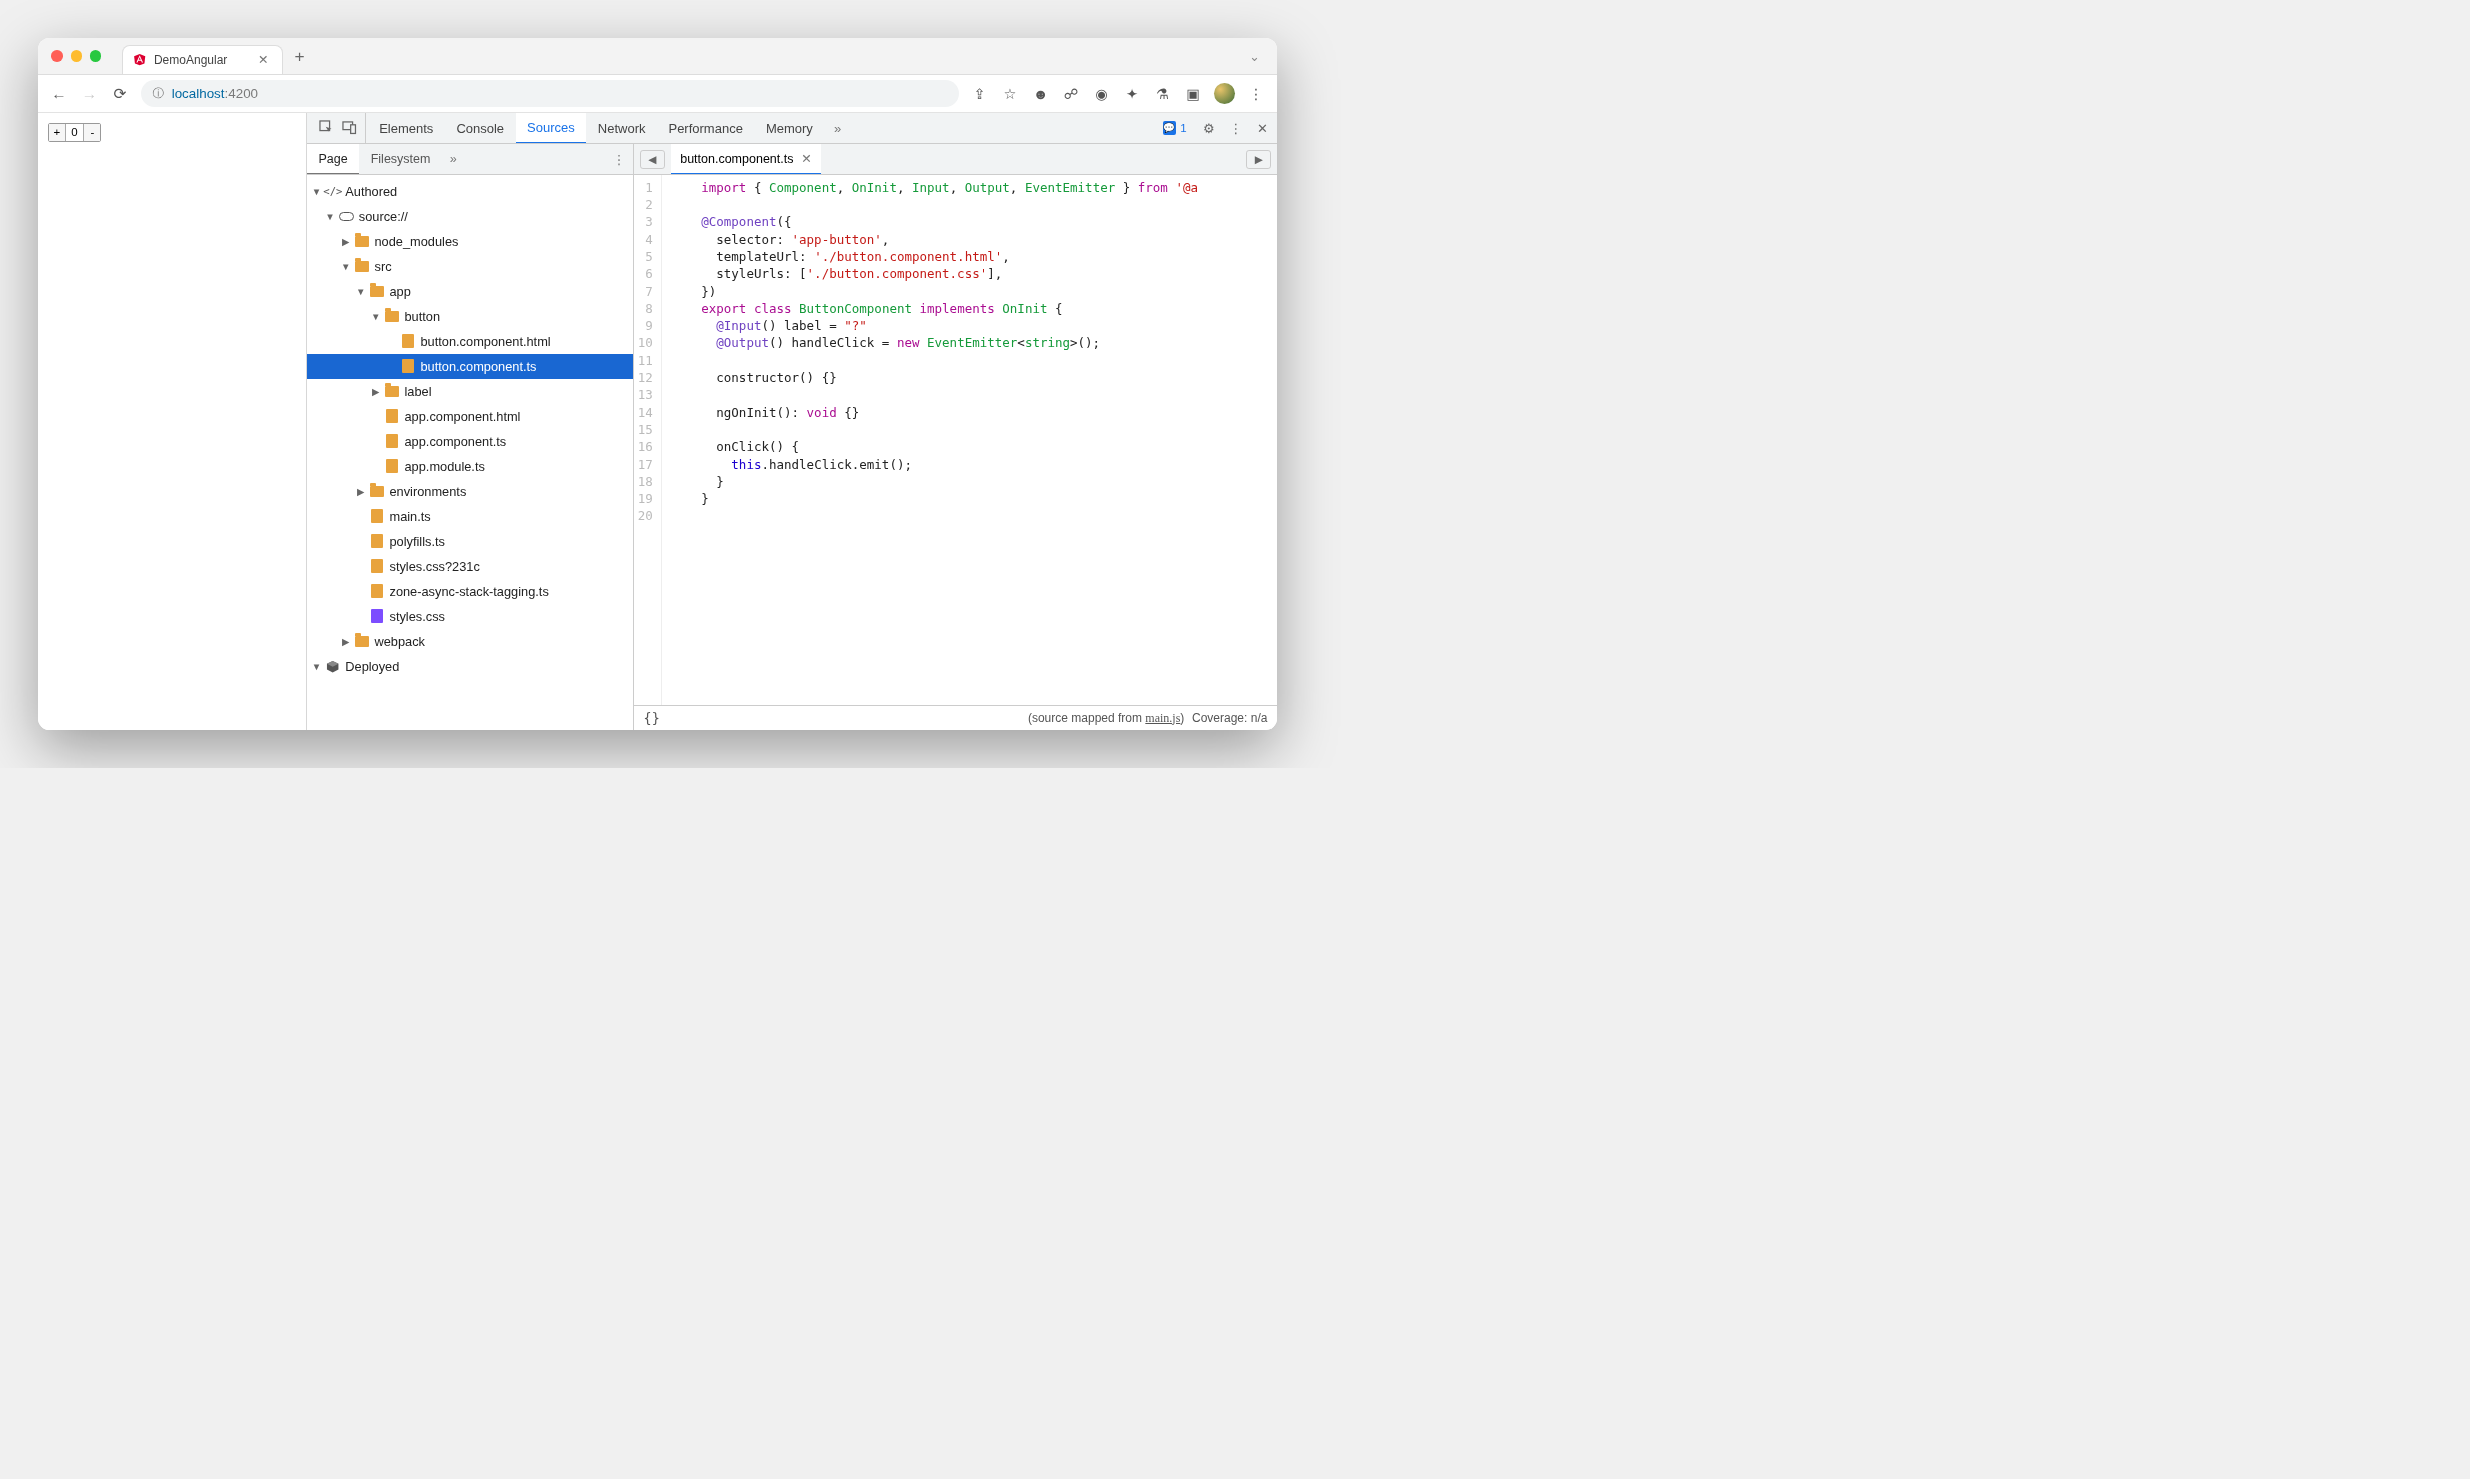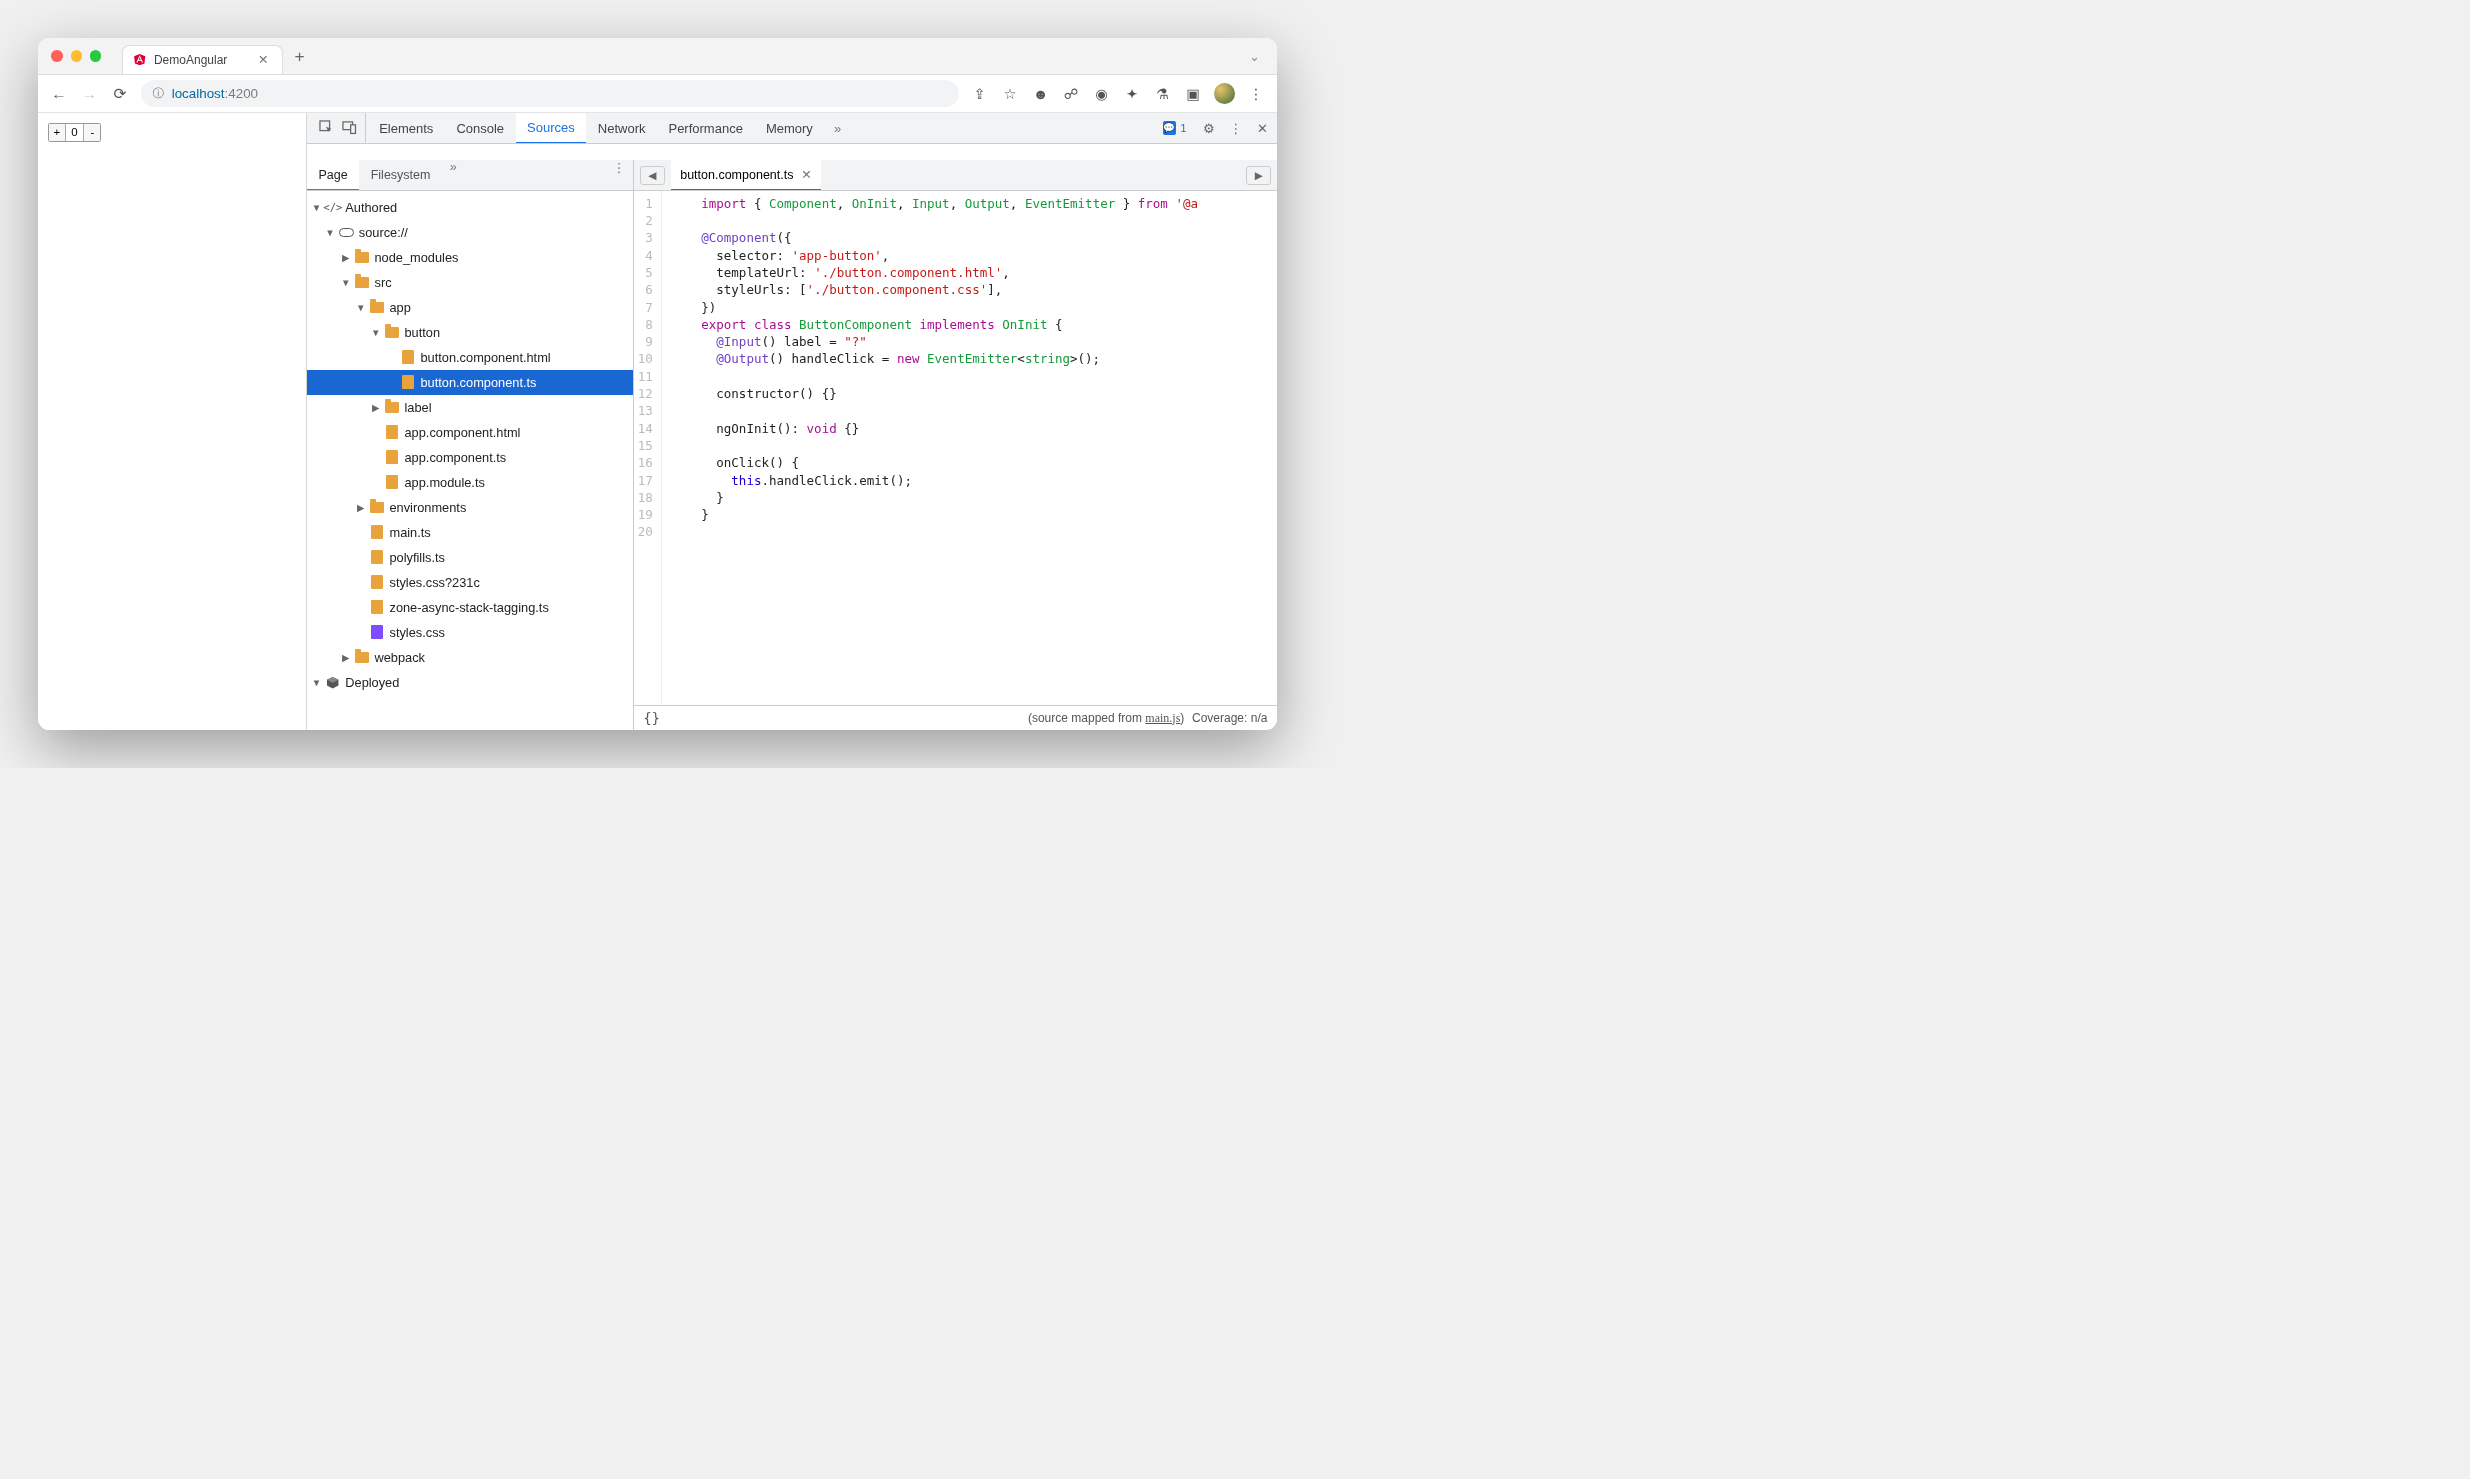--- a/index.html
+++ b/index.html
@@ -79,21 +79,21 @@
   background: #fff;
   padding: 9.6px;
   font-size: 12.5px;
 }
 .counter { display: inline-flex; border: 1px solid #999; border-radius: 1.9px; }
 .counter button { width: 17.3px; height: 17.3px; background: #f6f6f6; border: none; border-right: 1px solid #aaa; font-size: 11.5px; cursor: pointer; }
 .counter button:last-child { border-right: none; border-left: 1px solid #aaa; }
 .counter .val { width: 17.3px; text-align: center; font-size: 11.5px; line-height: 17.3px; }
 
 
-.devtools { flex: 1; display: flex; flex-direction: column; min-width: 0; gap: 16px; }
+.devtools { flex: 1; display: flex; flex-direction: column; min-width: 0; }
 .dt-tabs {
   height: 31px; display: flex; align-items: center;
   border-bottom: 1px solid #ccc;
   background: #f1f3f4;
   font-size: 13px; color: #444;
   padding: 0 5.8px; gap: 1.9px;
 }
 .dt-left-icons { display: flex; gap: 5.8px; padding: 0 5.8px; border-right: 1px solid #ccc; height: 100%; align-items: center; }
 .dt-left-icons .ic { width: 17.3px; text-align: center; color: #666; cursor: pointer; }
 .dt-tab { padding: 0 11.5px; height: 100%; display: flex; align-items: center; cursor: pointer; }
@@ -109,21 +109,21 @@
 
 
 .sources-side {
   width: 327px;
   border-right: 1px solid #ccc;
   display: flex; flex-direction: column;
   min-height: 0;
 }
 .side-tabs {
   height: 31px; background: #f1f3f4;
-  display: flex; align-items: flex-start;
+  display: flex; align-items: center;
   border-bottom: 1px solid #ccc;
   font-size: 12.5px; color: #555;
 }
 .side-tab { padding: 0 11.5px; height: 100%; display: flex; align-items: center; cursor: pointer; }
 .side-tab.active { background: #fff; color: #222; border-bottom: 1.9px solid #777; }
 .side-tabs .more { padding: 0 7.7px; color: #777; }
 .side-tabs .spacer { flex: 1; }
 
 .tree { flex: 1; overflow: auto; font-size: 12.8px; color: #222; padding-top: 3.8px; }
 .tree-row {

